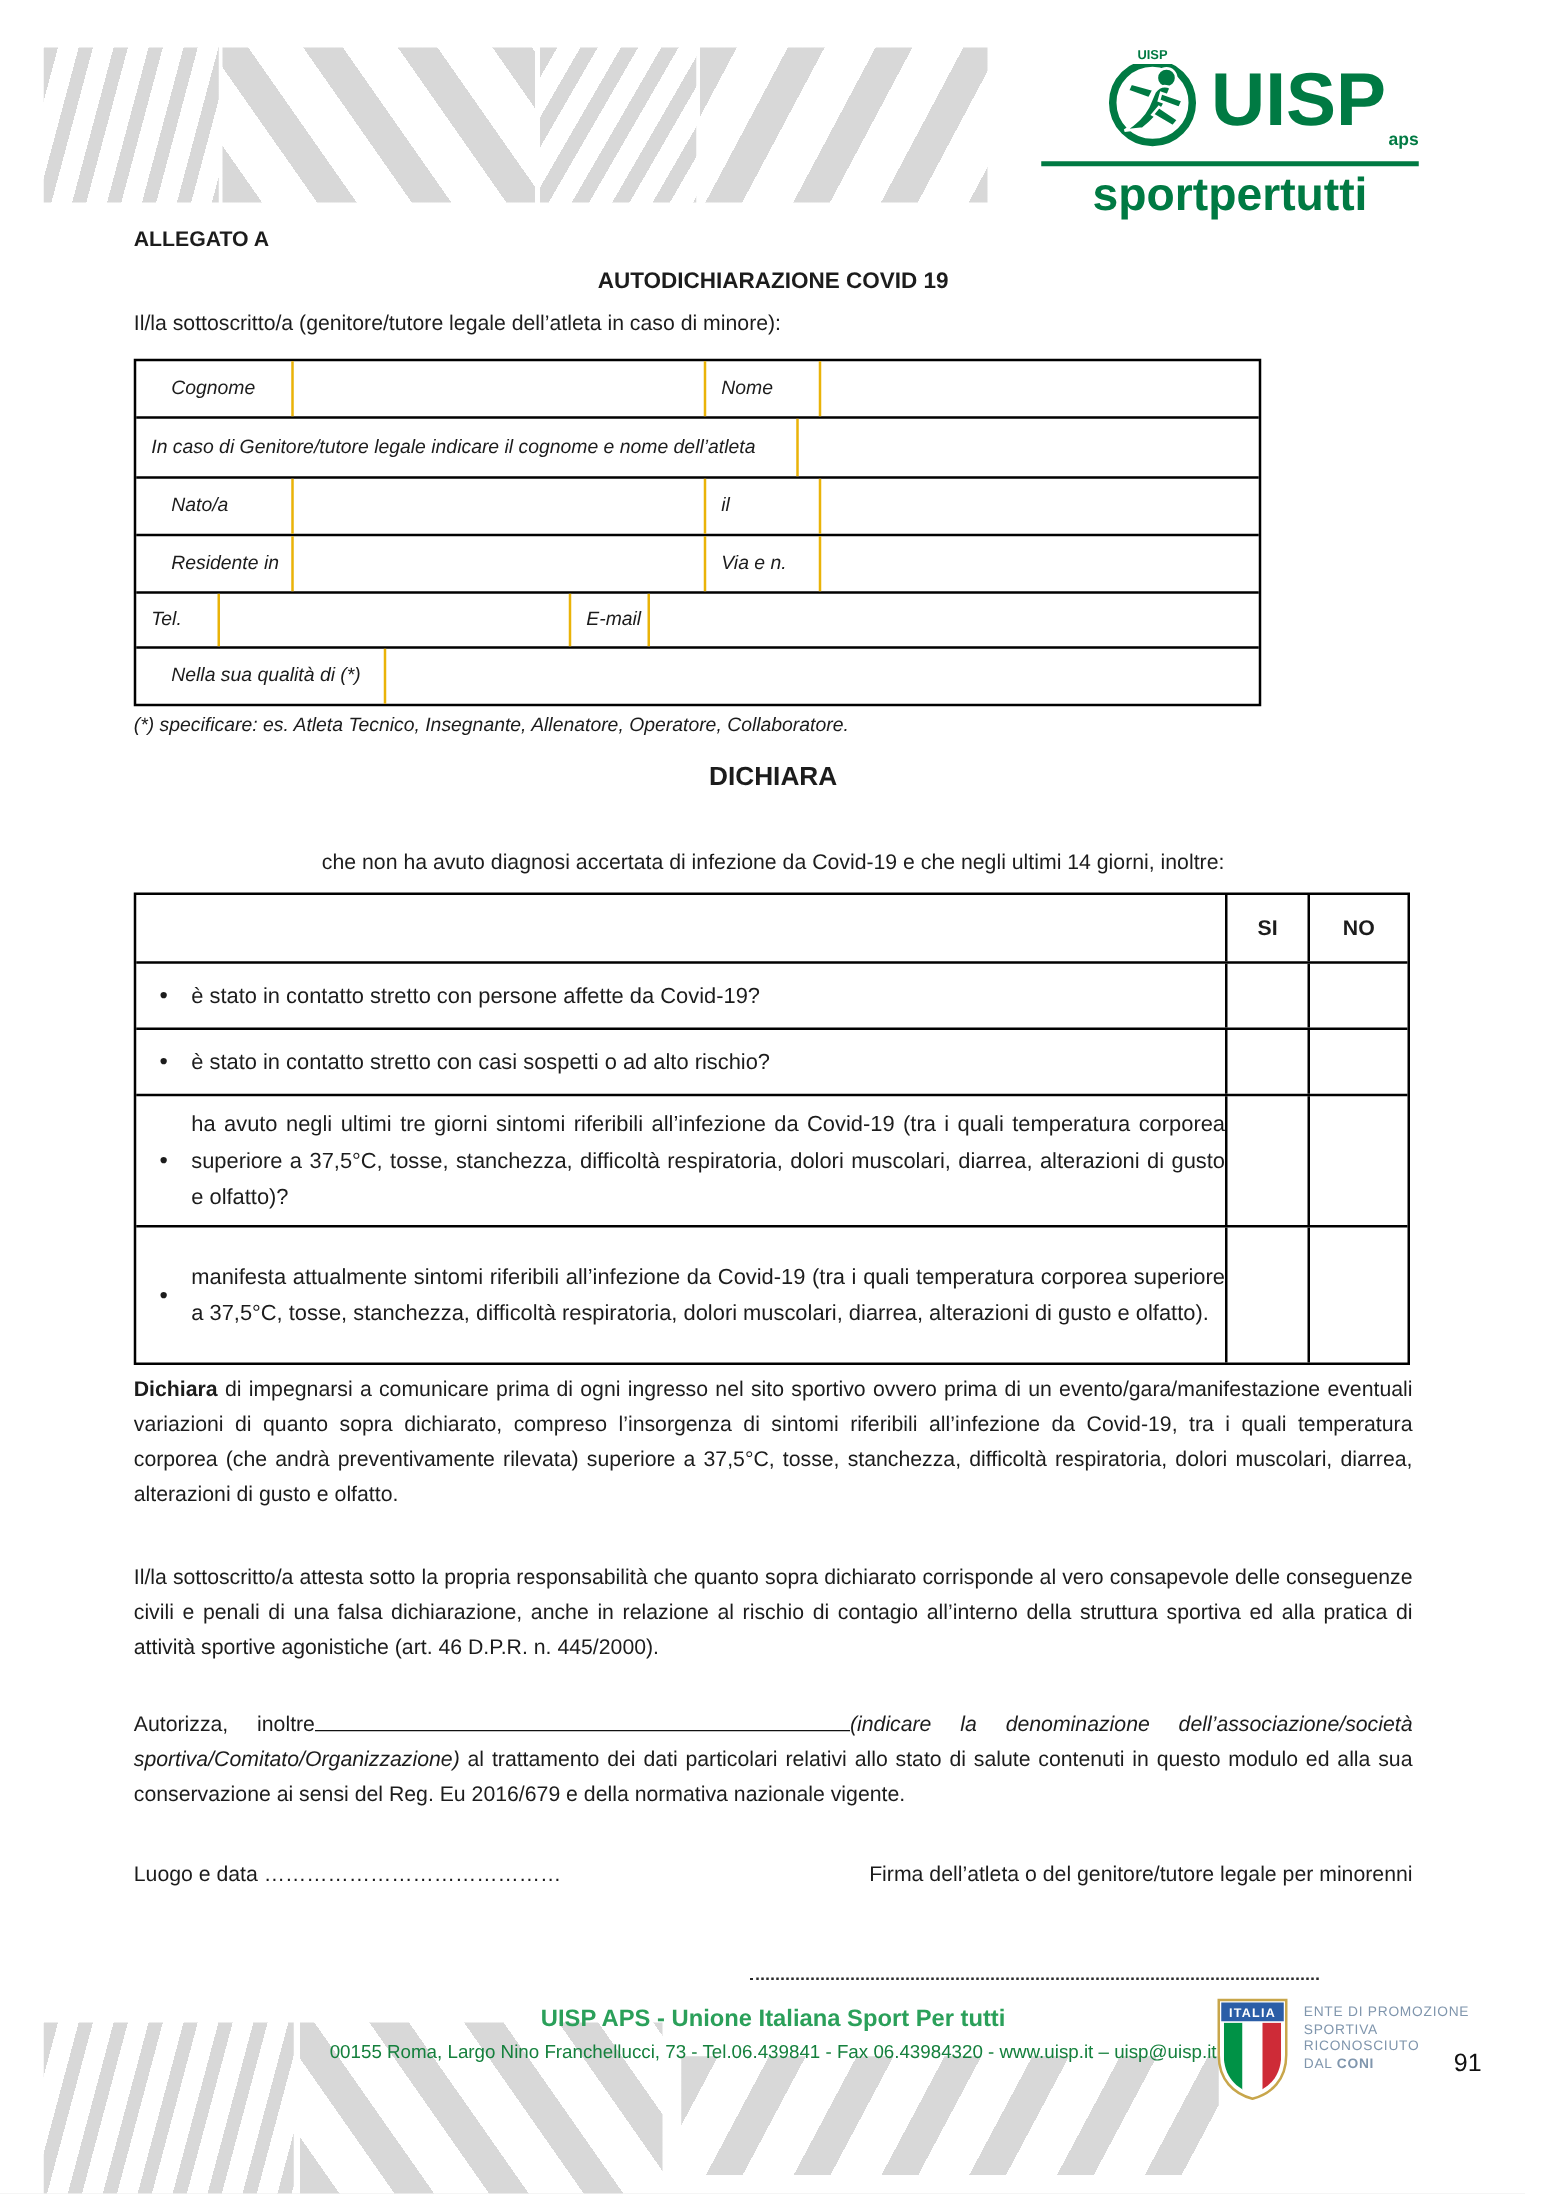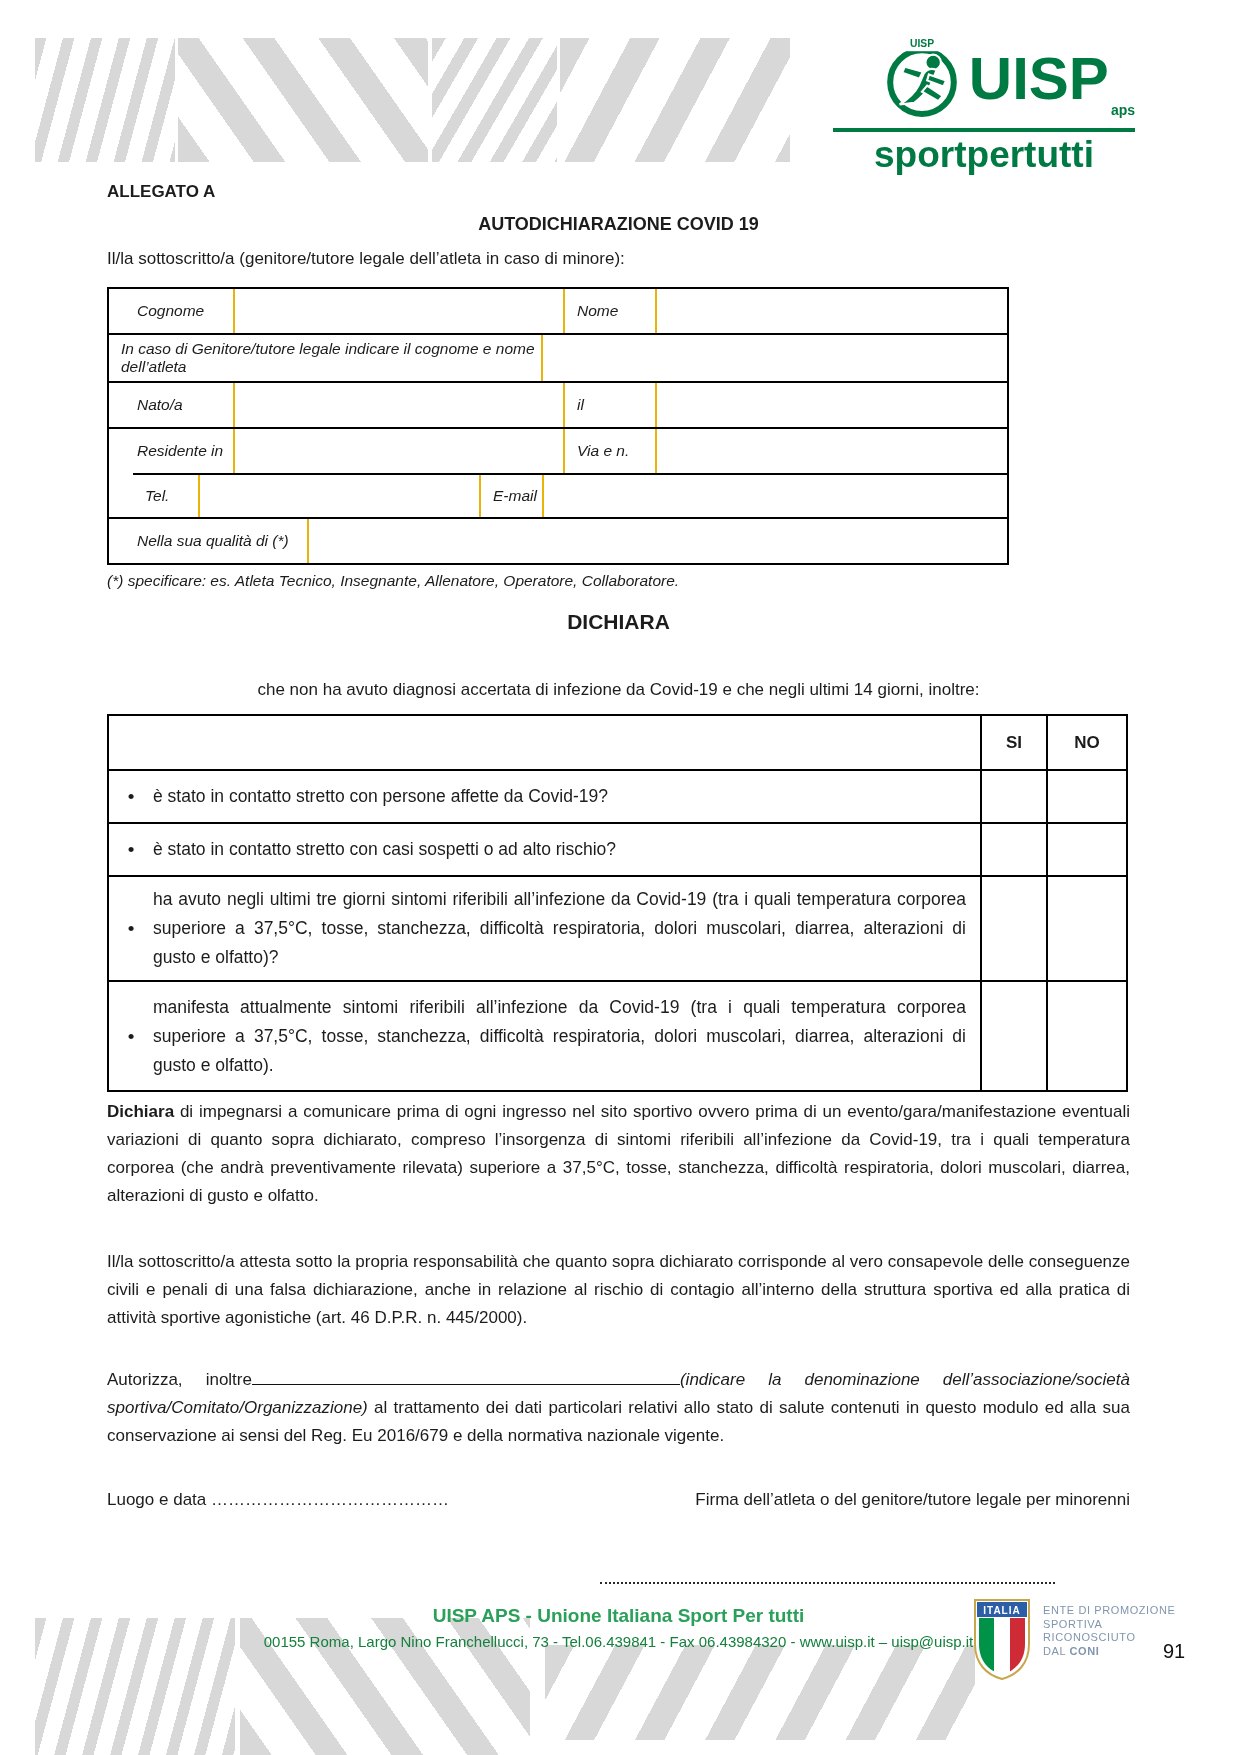--- a/index.html
+++ b/index.html
@@ -36,32 +36,32 @@
   .uline{display:inline-block;width:428px;height:13px;border-bottom:1.6px solid #111;}
   .sigrow{left:107px;top:1490px;width:1023px;display:flex;justify-content:space-between;font-size:17px;}
   .dotline{left:600px;top:1568px;width:455px;height:14px;border-bottom:2.6px dotted #2a2a2a;}
   
   .ftable{position:absolute;left:107px;top:287px;width:902px;border:2px solid #000;z-index:2;background:#fff;box-sizing:border-box;}
   .frow{display:flex;}
   .frow + .frow{border-top:2px solid #000;}
   .fcell{display:flex;align-items:center;box-sizing:border-box;padding-left:12px;}
   .fcell + .fcell{border-left:2px solid #eab308;}
   .flabel{font-style:italic;font-size:15.5px;}
-  .h44{height:44px;padding-left:16px;} .h46{height:46px;} .h42{height:42px;margin-left:24px;}
+  .h44{height:44px;padding-left:16px;} .h46{height:46px;} .h42{height:42px;}
   .w108{width:108px;flex:none;} .w330{width:330px;flex:none;} .w92{width:92px;flex:none;}
-  .w528{width:432px;flex:none;} .w65{width:65px;flex:none;} .w281{width:281px;flex:none;}
+  .w528{width:528px;flex:none;} .w65{width:65px;flex:none;} .w281{width:281px;flex:none;}
   .w63{width:63px;flex:none;} .w182{width:182px;flex:none;}
   .fgrow{flex:1;}
   
   .ctable{position:absolute;left:107px;top:714px;width:1021px;border:2px solid #000;z-index:2;background:#fff;box-sizing:border-box;}
   .crow{display:flex;align-items:stretch;}
   .crow + .crow{border-top:2px solid #000;}
   .qcell{flex:1;display:flex;align-items:center;box-sizing:border-box;}
   .qbullet{width:44px;flex:none;text-align:center;font-size:19px;line-height:1;}
-  .qtext{flex:1;font-size:17.5px;line-height:29px;text-align:justify;padding-right:14px;}
+  .qtext{flex:1;font-size:17.5px;line-height:29px;text-align:justify;}
   .anscell{width:66px;flex:none;border-left:2px solid #000;display:flex;align-items:center;justify-content:center;font-weight:bold;font-size:17px;box-sizing:border-box;}
   .ansno{width:80px;}
   .ch53{height:53px;} .ch51{height:51px;} .ch103{height:103px;} .ch108{height:108px;}
   
   .f-org{left:107px;top:1605px;width:1023px;text-align:center;font-size:19px;font-weight:bold;color:#2BA05A;}
   .f-addr{left:107px;top:1633px;width:1023px;text-align:center;font-size:15px;color:#15803d;}
   .coni{position:absolute;left:973px;top:1598px;z-index:3;}
   .coni-text{position:absolute;left:1043px;top:1604px;z-index:3;font-size:11px;line-height:13.5px;color:#8096AD;letter-spacing:0.6px;}
   .coni-text b{color:#8096AD;}
   .pagenum{left:1163px;top:1640px;font-size:20px;color:#111;}

